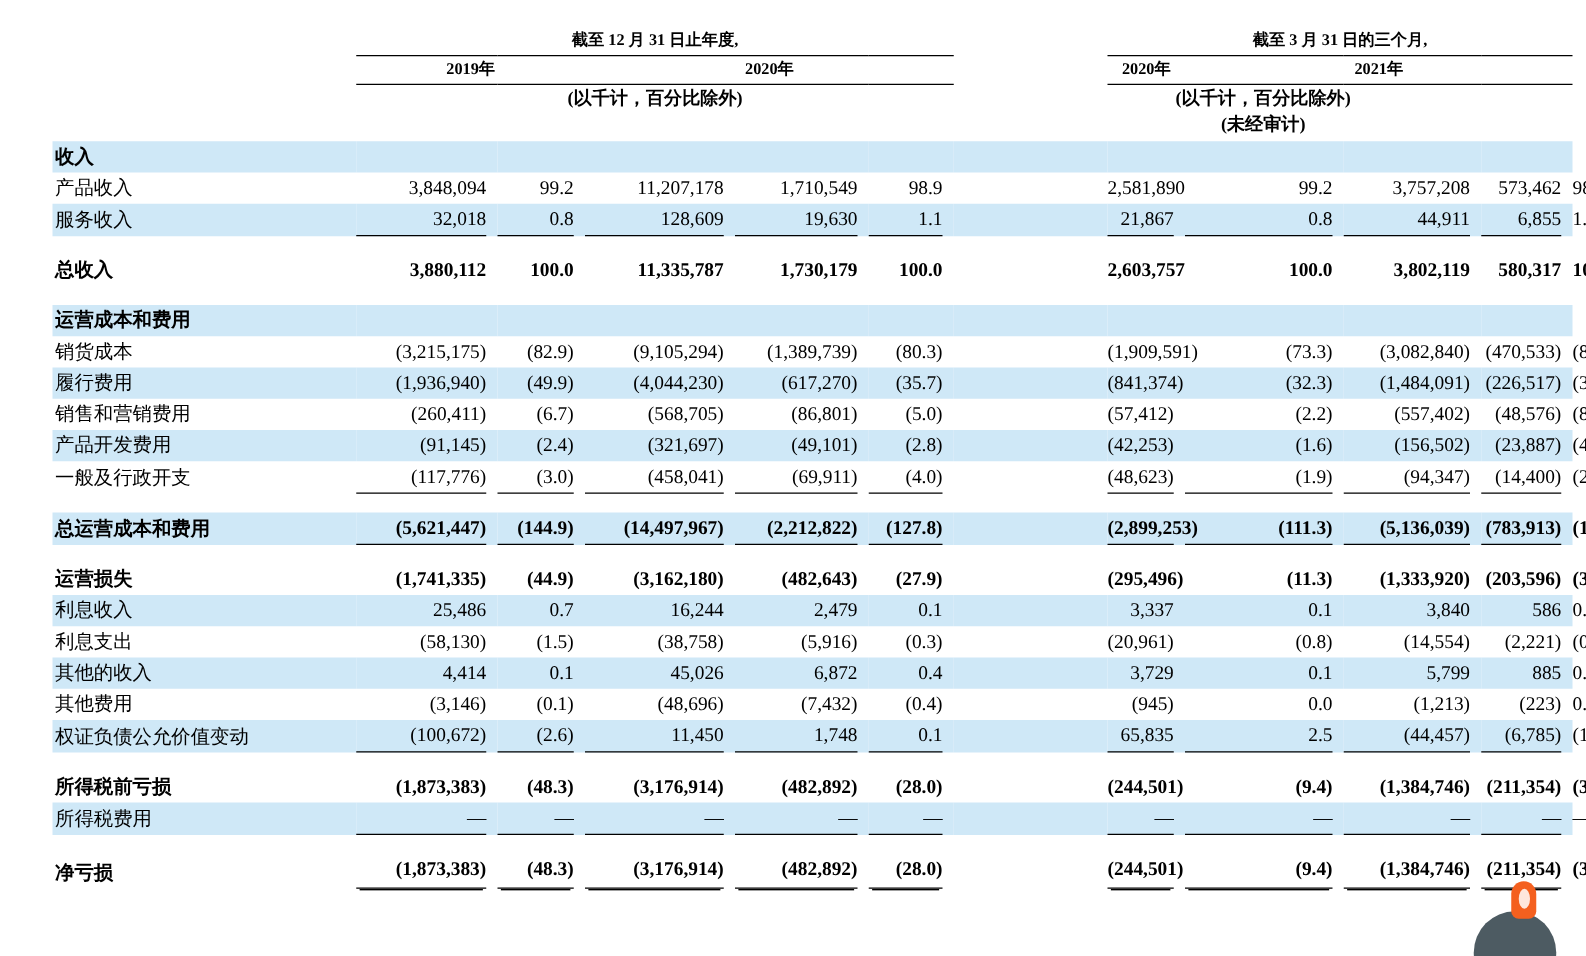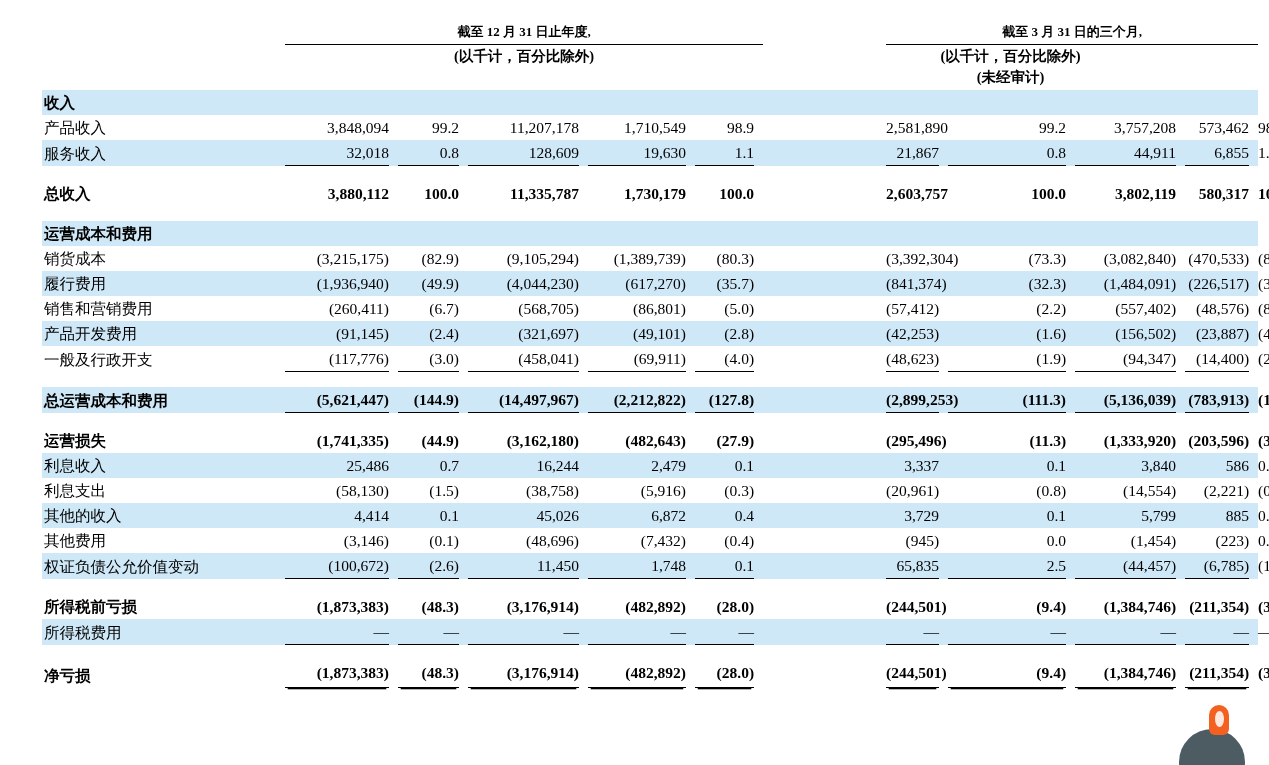--- a/index.html
+++ b/index.html
@@ -165,20 +165,28 @@
         <col class="c-n9">
         <col class="c-n10">
     </colgroup>
     <thead>
       <tr class="hdr-group">
         <td class="gap"></td>
         <td class="grp" colspan="5">截至 12 月 31 日止年度,</td>
         <td class="gap" style="width:0"></td>
         <td class="grp" colspan="4">截至 3 月 31 日的三个月,</td>
       </tr>
+      <tr class="hdr-year">
+        <td class="gap"></td>
+        <td class="yr" colspan="2">2019年</td>
+        <td class="yr" colspan="3">2020年</td>
+        <td class="gap" style="width:0"></td>
+        <td class="yr">2020年</td>
+        <td class="yr" colspan="3">2021年</td>
+      </tr>
       <tr class="hdr-note">
         <td></td>
         <td colspan="5">(以千计，百分比除外)</td>
         <td colspan="6">(以千计，百分比除外)</td>
       </tr>
       <tr class="hdr-note">
         <td colspan="6"></td>
         <td colspan="6">(未经审计)</td>
       </tr>
       <tr class="spacer-row">
@@ -374,21 +382,21 @@
             <span class="inner">(9,105,294)</span>
           </td>
           <td class="num">
             <span class="inner">(1,389,739)</span>
           </td>
           <td class="num">
             <span class="inner">(80.3)</span>
           </td>
           <td style="width: 0px;"></td>
           <td class="num">
-            <span class="inner">(3,392,304)</span>
+            <span class="inner">(1,909,591)</span>
           </td>
           <td class="num">
             <span class="inner">(73.3)</span>
           </td>
           <td class="num">
             <span class="inner">(3,082,840)</span>
           </td>
           <td class="num">
             <span class="inner">(470,533)</span>
           </td>
@@ -726,21 +734,21 @@
             <span class="inner">(0.4)</span>
           </td>
           <td style="width: 0px;"></td>
           <td class="num">
             <span class="inner">(945)</span>
           </td>
           <td class="num">
             <span class="inner">0.0</span>
           </td>
           <td class="num">
-            <span class="inner">(1,454)</span>
+            <span class="inner">(1,213)</span>
           </td>
           <td class="num">
             <span class="inner">(223)</span>
           </td>
           <td class="num">
             <span class="inner">0.0</span>
           </td>
         </tr>
         <tr class="row shade">
           <td class="label">权证负债公允价值变动</td>

